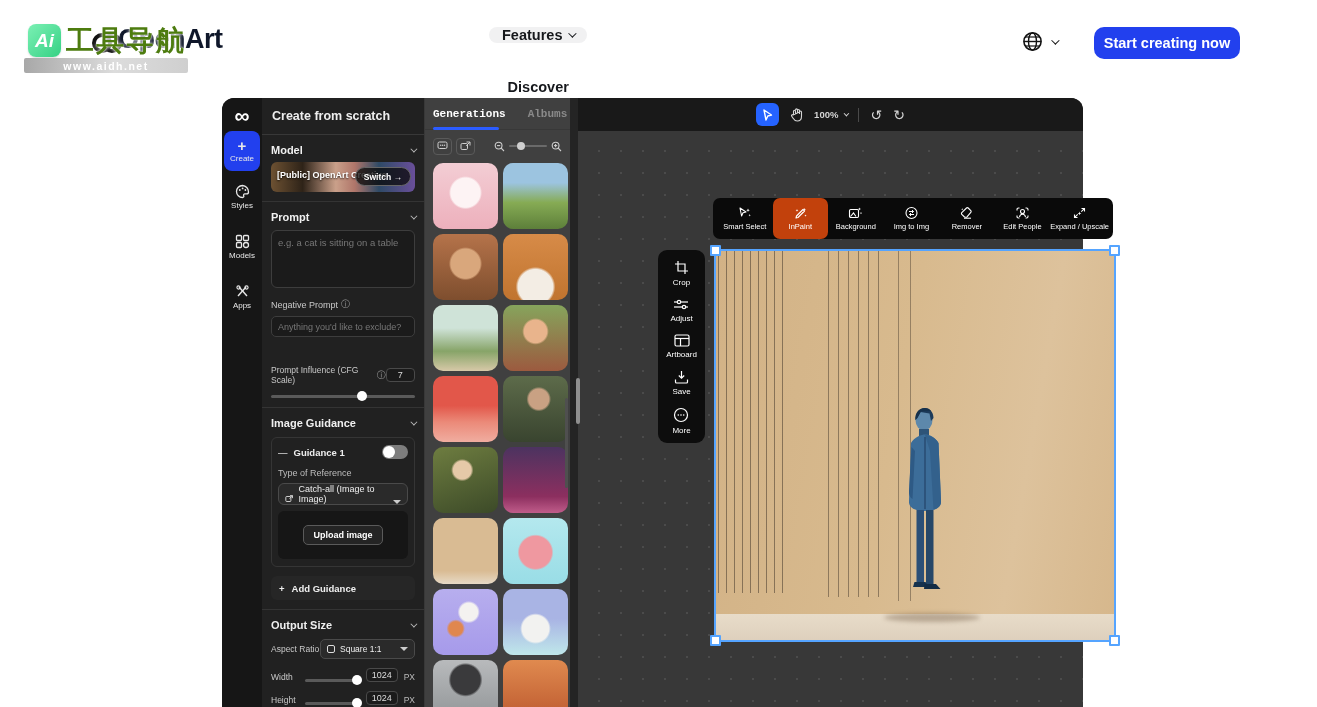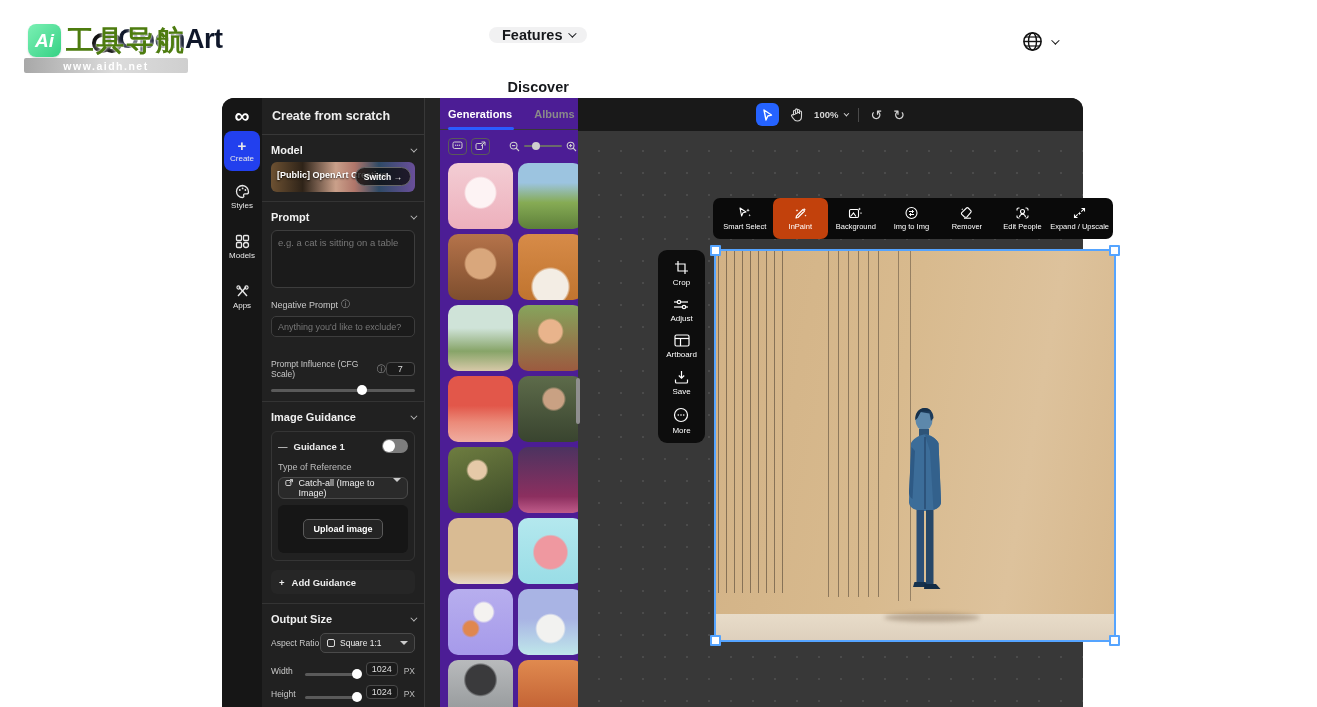--- a/index.html
+++ b/index.html
@@ -45,47 +45,47 @@
   .sec-row .chev { width:5px; height:5px; border-width:1.5px; color:#bbb; }
   .divider { border-top:1px solid #343434; margin:9px -9px 0; }
   .model-banner { position:relative; margin-top:6px; height:30px; border-radius:6px; overflow:hidden; cursor:pointer;
     background:linear-gradient(90deg,#6d5132 0%,#2e2318 22%,#caa08a 45%,#b0766a 58%,#2e4a66 75%,#6a4f9a 100%); }
   .model-banner .mb-text { position:absolute; left:6px; top:8px; font-size:9px; font-weight:700; color:#fff; text-shadow:0 1px 2px rgba(0,0,0,.8); }
   .model-banner .mb-switch { position:absolute; right:4px; top:5px; height:19px; padding:0 8px; border-radius:10px; background:rgba(10,10,10,.75);
     border:1px solid #666; color:#fff; font-size:8.5px; font-weight:700; display:flex; align-items:center; cursor:pointer; }
   .ta { margin-top:7px; width:100%; height:58px; background:#1b1b1b; border:1px solid #3d3d3d; border-radius:6px; padding:6px; font-size:9.5px; color:#777; }
   .mini-lbl { margin-top:10px; font-size:9px; color:#c9c9c9; display:flex; align-items:center; gap:3px; }
   .inp { margin-top:5px; width:100%; height:21px; background:#1b1b1b; border:1px solid #3d3d3d; border-radius:5px; padding:0 6px; font-size:9px; color:#777; display:flex; align-items:center; }
-  .cfg-row { margin-top:22px; display:flex; align-items:center; justify-content:space-between; }
+  .cfg-row { margin-top:28px; display:flex; align-items:center; justify-content:space-between; }
   .cfg-row .lab { font-size:8.5px; color:#c9c9c9; display:flex; gap:3px; align-items:center; }
   .valbox { width:32px; height:14px; background:#1b1b1b; border:1px solid #4a4a4a; border-radius:4px; color:#ddd; font-size:9px; display:flex; align-items:center; justify-content:center; }
   .slider { position:relative; height:3px; border-radius:2px; background:#5a5a5a; margin-top:10px; }
   .slider .knob { position:absolute; top:-4px; width:10px; height:10px; border-radius:50%; background:#fff; }
   .gcard { margin-top:8px; border:1px solid #353535; border-radius:6px; padding:7px 6px; }
   .grow { display:flex; align-items:center; justify-content:space-between; font-size:9.5px; color:#eee; font-weight:600; }
   .toggle { width:26px; height:14px; border-radius:8px; background:#7d7d7d; position:relative; cursor:pointer; }
   .toggle .tknob { position:absolute; left:1px; top:1px; width:12px; height:12px; border-radius:50%; background:#fff; }
   .type-lbl { margin-top:9px; font-size:9px; color:#bdbdbd; }
-  .dd { margin-top:5px; height:22px; background:#2a2a2a; border:1px solid #4a4a4a; border-radius:6px; display:flex; align-items:flex-start; padding:0 6px; gap:5px; font-size:9px; color:#eee; cursor:pointer; }
+  .dd { margin-top:5px; height:22px; background:#2a2a2a; border:1px solid #4a4a4a; border-radius:6px; display:flex; align-items:flex-end; padding:0 6px; gap:5px; font-size:9px; color:#eee; cursor:pointer; }
   .caret { margin-left:auto; width:0; height:0; border-left:4px solid transparent; border-right:4px solid transparent; border-top:4px solid #ccc; }
   .upload-box { margin-top:6px; height:48px; background:#161616; border-radius:6px; display:flex; align-items:center; justify-content:center; }
   .upload-btn { height:20px; padding:0 9px; background:#242424; border:1px solid #5a5a5a; border-radius:5px; color:#fff; font-size:9px; font-weight:600; display:flex; align-items:center; cursor:pointer; }
   .add-guid { margin-top:9px; height:24px; border-radius:6px; background:#262626; display:flex; align-items:center; gap:7px; padding:0 8px; font-size:9.5px; font-weight:700; color:#f0f0f0; cursor:pointer; }
   .ar-row { margin-top:8px; display:flex; align-items:center; justify-content:space-between; }
   .ar-row .lab { font-size:8.5px; color:#c9c9c9; }
   .dd2 { width:95px; height:20px; background:#2a2a2a; border:1px solid #4a4a4a; border-radius:5px; display:flex; align-items:center; gap:5px; padding:0 6px; font-size:8.5px; color:#eee; cursor:pointer; }
   .sqico { width:8px; height:8px; border:1.4px solid #ddd; border-radius:2px; }
   .wh-row { margin-top:9px; display:flex; align-items:flex-end; gap:6px; }
   .wh-row .lab { width:28px; font-size:8.5px; color:#c9c9c9; }
   .wh-row .slider { flex:1; margin-top:0; }
   .wh-row .px { font-size:8.5px; color:#bbb; }
   .adv-row { display:flex; align-items:center; justify-content:space-between; font-size:11px; font-weight:700; margin-top:9px; cursor:pointer; }
 
   
-  .gpanel { position:absolute; left:218px; top:0; width:145px; height:609px; background:#4c1d95; }
+  .gpanel { position:absolute; left:203px; top:0; width:145px; height:609px; background:#404040;font-family:Liberation Mono, monospace; }
   .tabs { height:32px; display:flex; align-items:center; gap:22px; padding:0 8px; border-bottom:1px solid #383838; position:relative; }
   .tab { font-size:11px; font-weight:700; cursor:pointer; }
   .tab.on { color:#fff; }
   .tab.off { color:#8a8a8a; }
   .tab-underline { position:absolute; left:8px; bottom:-1px; width:66px; height:3px; background:#2b5cff; border-radius:2px; }
   .gtools { height:24px; margin-top:4px; display:flex; align-items:center; padding:0 8px; gap:4px; }
   .gico { width:19px; height:17px; border:1px solid #5a5a5a; border-radius:4px; display:flex; align-items:center; justify-content:center; cursor:pointer; }
   .zoomctl { margin-left:auto; display:flex; align-items:center; gap:4px; }
   .ztrack { position:relative; width:38px; height:2px; background:#6a6a6a; border-radius:1px; }
   .ztrack .knob { position:absolute; left:8px; top:-3px; width:8px; height:8px; border-radius:50%; background:#cfcfcf; }
@@ -181,20 +181,21 @@
     <div class="lang">
       <svg width="21" height="21" viewBox="0 0 21 21">
         <circle cx="10.5" cy="10.5" r="8.6" fill="none" stroke="#121212" stroke-width="1.6"></circle>
         <ellipse cx="10.5" cy="10.5" rx="4" ry="8.6" fill="none" stroke="#121212" stroke-width="1.4"></ellipse>
         <line x1="1.9" y1="10.5" x2="19.1" y2="10.5" stroke="#121212" stroke-width="1.4"></line>
         <line x1="3" y1="6" x2="18" y2="6" stroke="#121212" stroke-width="1.2"></line>
         <line x1="3" y1="15" x2="18" y2="15" stroke="#121212" stroke-width="1.2"></line>
       </svg>
       <span class="chev"></span>
     </div>
+    <button class="cta">Start creating now</button>
   </div>
 
   <div class="editor">
 
     <div class="rail">
       <div class="rail-logo">∞</div>
       <div class="rail-item rail-create" style="top:33px">
         <span class="plus">+</span>
         <span class="lbl">Create</span>
       </div>

